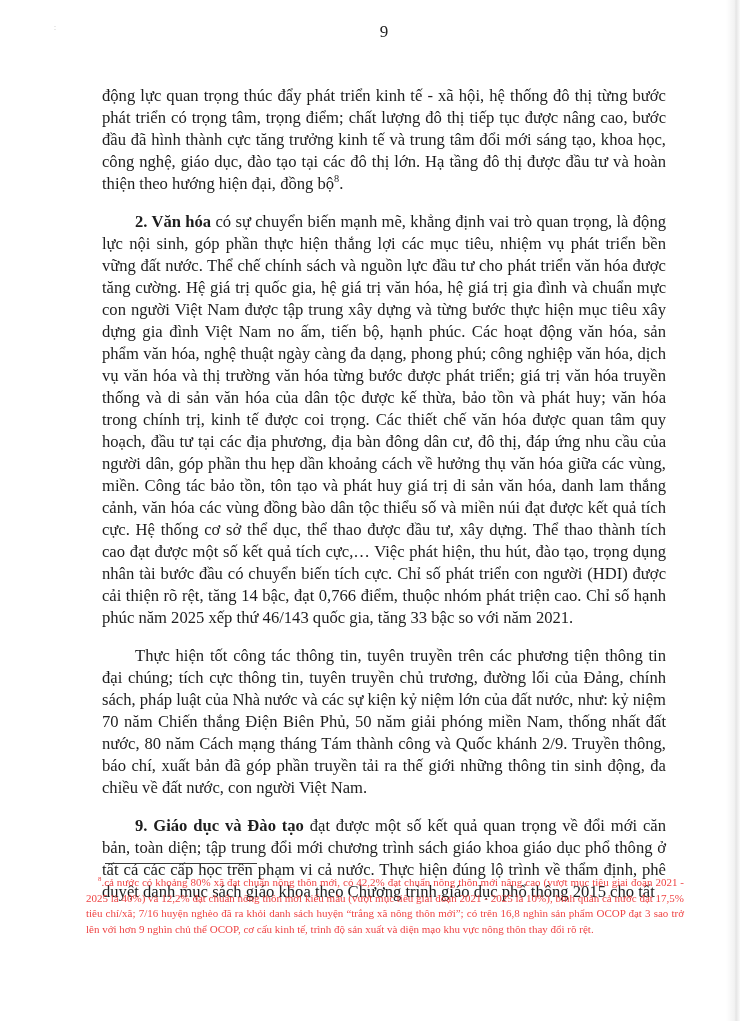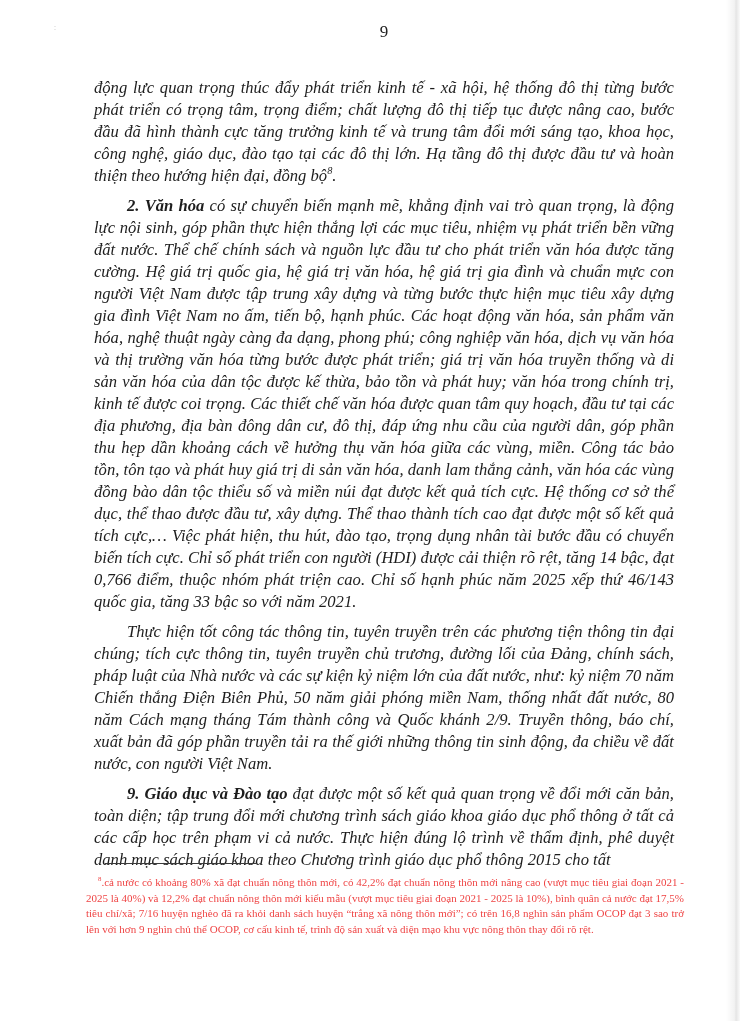--- a/index.html
+++ b/index.html
@@ -49,23 +49,22 @@
   .body-text {
     position: absolute;
     top: 69px;
     left: 86px;
     width: 596px;
     font-size: 16.6px;
     line-height: 22px;
     text-align: justify;
   }
   .body-text p {
-    margin: 8px;
+    margin: 16px;
     padding: 0;
-    font-style: italic;
   }
   .body-text p.indent {
     text-indent: 33px;
   }
   .body-text .b {
     font-weight: bold;
   }
   sup {
     font-size: 0.62em;
     line-height: 0;

